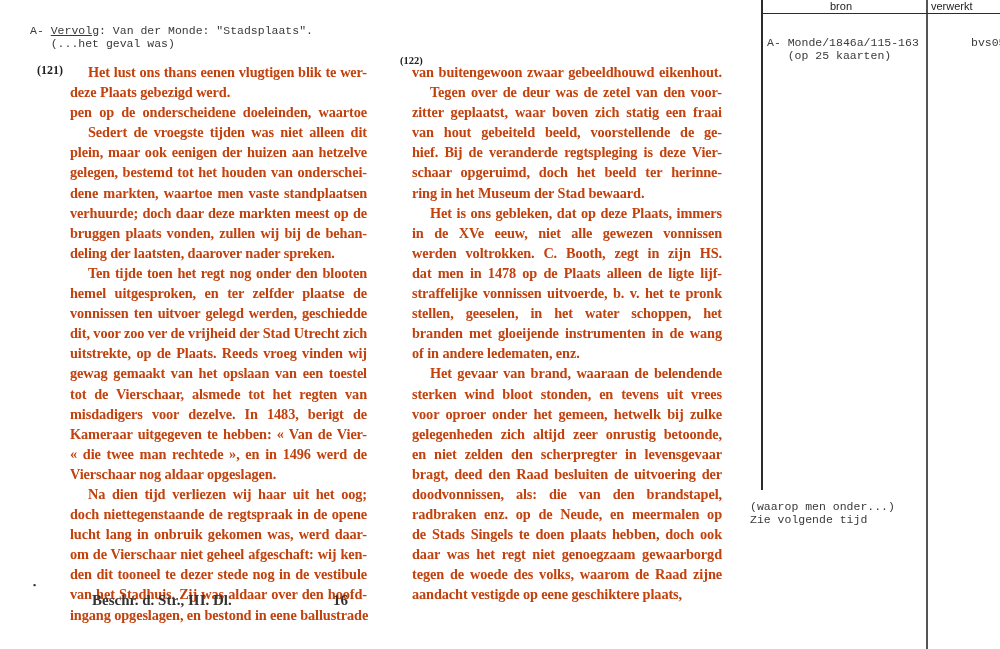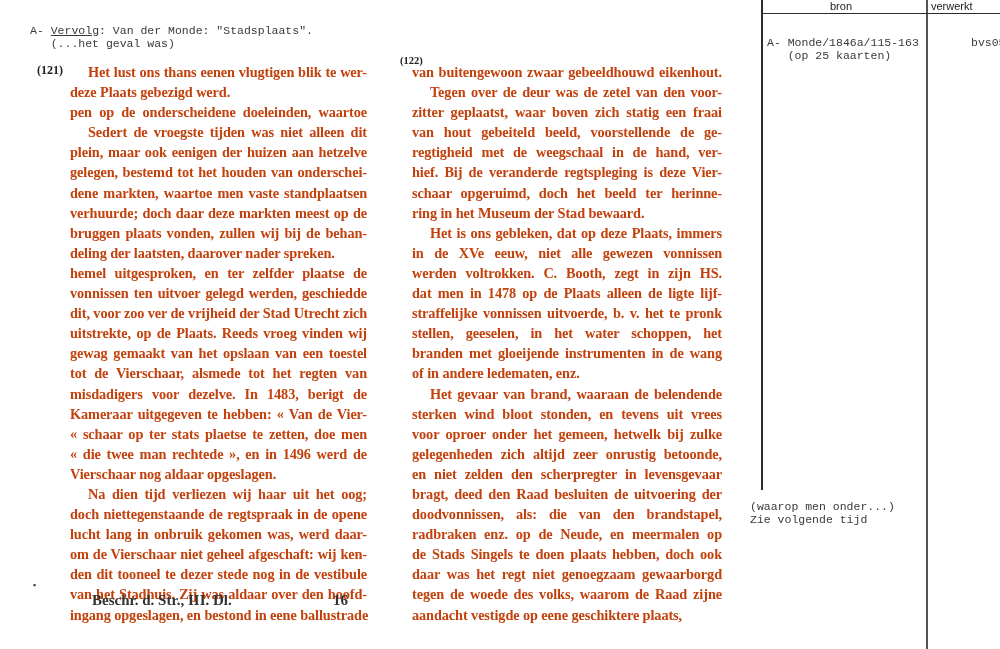--- a/index.html
+++ b/index.html
@@ -54,45 +54,44 @@
     <span class="line indent">Het lust ons thans eenen vlugtigen blik te wer-</span>
     <span class="line last">deze Plaats gebezigd werd.</span>
     <span class="line">pen op de onderscheidene doeleinden, waartoe</span>
     <span class="line indent">Sedert de vroegste tijden was niet alleen dit</span>
     <span class="line">plein, maar ook eenigen der huizen aan hetzelve</span>
     <span class="line">gelegen, bestemd tot het houden van onderschei-</span>
     <span class="line">dene markten, waartoe men vaste standplaatsen</span>
     <span class="line">verhuurde; doch daar deze markten meest op de</span>
     <span class="line">bruggen plaats vonden, zullen wij bij de behan-</span>
     <span class="line last">deling der laatsten, daarover nader spreken.</span>
+    <span class="line indent">Ten tijde toen het regt nog onder den blooten</span>
     <span class="line">hemel uitgesproken, en ter zelfder plaatse de</span>
     <span class="line">vonnissen ten uitvoer gelegd werden, geschiedde</span>
     <span class="line">dit, voor zoo ver de vrijheid der Stad Utrecht zich</span>
     <span class="line">uitstrekte, op de Plaats. Reeds vroeg vinden wij</span>
     <span class="line">gewag gemaakt van het opslaan van een toestel</span>
     <span class="line">tot de Vierschaar, alsmede tot het regten van</span>
     <span class="line">misdadigers voor dezelve. In 1483, berigt de</span>
     <span class="line">Kameraar uitgegeven te hebben: « Van de Vier-</span>
-    <span class="line">« schaar op ter stats plaetse te zetten, doe men</span>
     <span class="line">« die twee man rechtede », en in 1496 werd de</span>
     <span class="line last">Vierschaar nog aldaar opgeslagen.</span>
     <span class="line indent">Na dien tijd verliezen wij haar uit het oog;</span>
     <span class="line">doch niettegenstaande de regtspraak in de opene</span>
     <span class="line">lucht lang in onbruik gekomen was, werd daar-</span>
     <span class="line">om de Vierschaar niet geheel afgeschaft: wij ken-</span>
     <span class="line">den dit tooneel te dezer stede nog in de vestibule</span>
     <span class="line">van het Stadhuis. Zij was aldaar over den hoofd-</span>
     <span class="line">ingang opgeslagen, en bestond in eene ballustrade</span>
   </div>
 <div id="col-right" class="col print">
     <span class="line">van buitengewoon zwaar gebeeldhouwd eikenhout.</span>
     <span class="line indent">Tegen over de deur was de zetel van den voor-</span>
     <span class="line">zitter geplaatst, waar boven zich statig een fraai</span>
     <span class="line">van hout gebeiteld beeld, voorstellende de ge-</span>
-    <span class="line">regtigheid met de weegschaal in de hand, ver-</span>
     <span class="line">hief. Bij de veranderde regtspleging is deze Vier-</span>
     <span class="line">schaar opgeruimd, doch het beeld ter herinne-</span>
     <span class="line last">ring in het Museum der Stad bewaard.</span>
     <span class="line indent">Het is ons gebleken, dat op deze Plaats, immers</span>
     <span class="line">in de XVe eeuw, niet alle gewezen vonnissen</span>
     <span class="line">werden voltrokken. C. Booth, zegt in zijn HS.</span>
     <span class="line">dat men in 1478 op de Plaats alleen de ligte lijf-</span>
     <span class="line">straffelijke vonnissen uitvoerde, b. v. het te pronk</span>
     <span class="line">stellen, geeselen, in het water schoppen, het</span>
     <span class="line">branden met gloeijende instrumenten in de wang</span>

